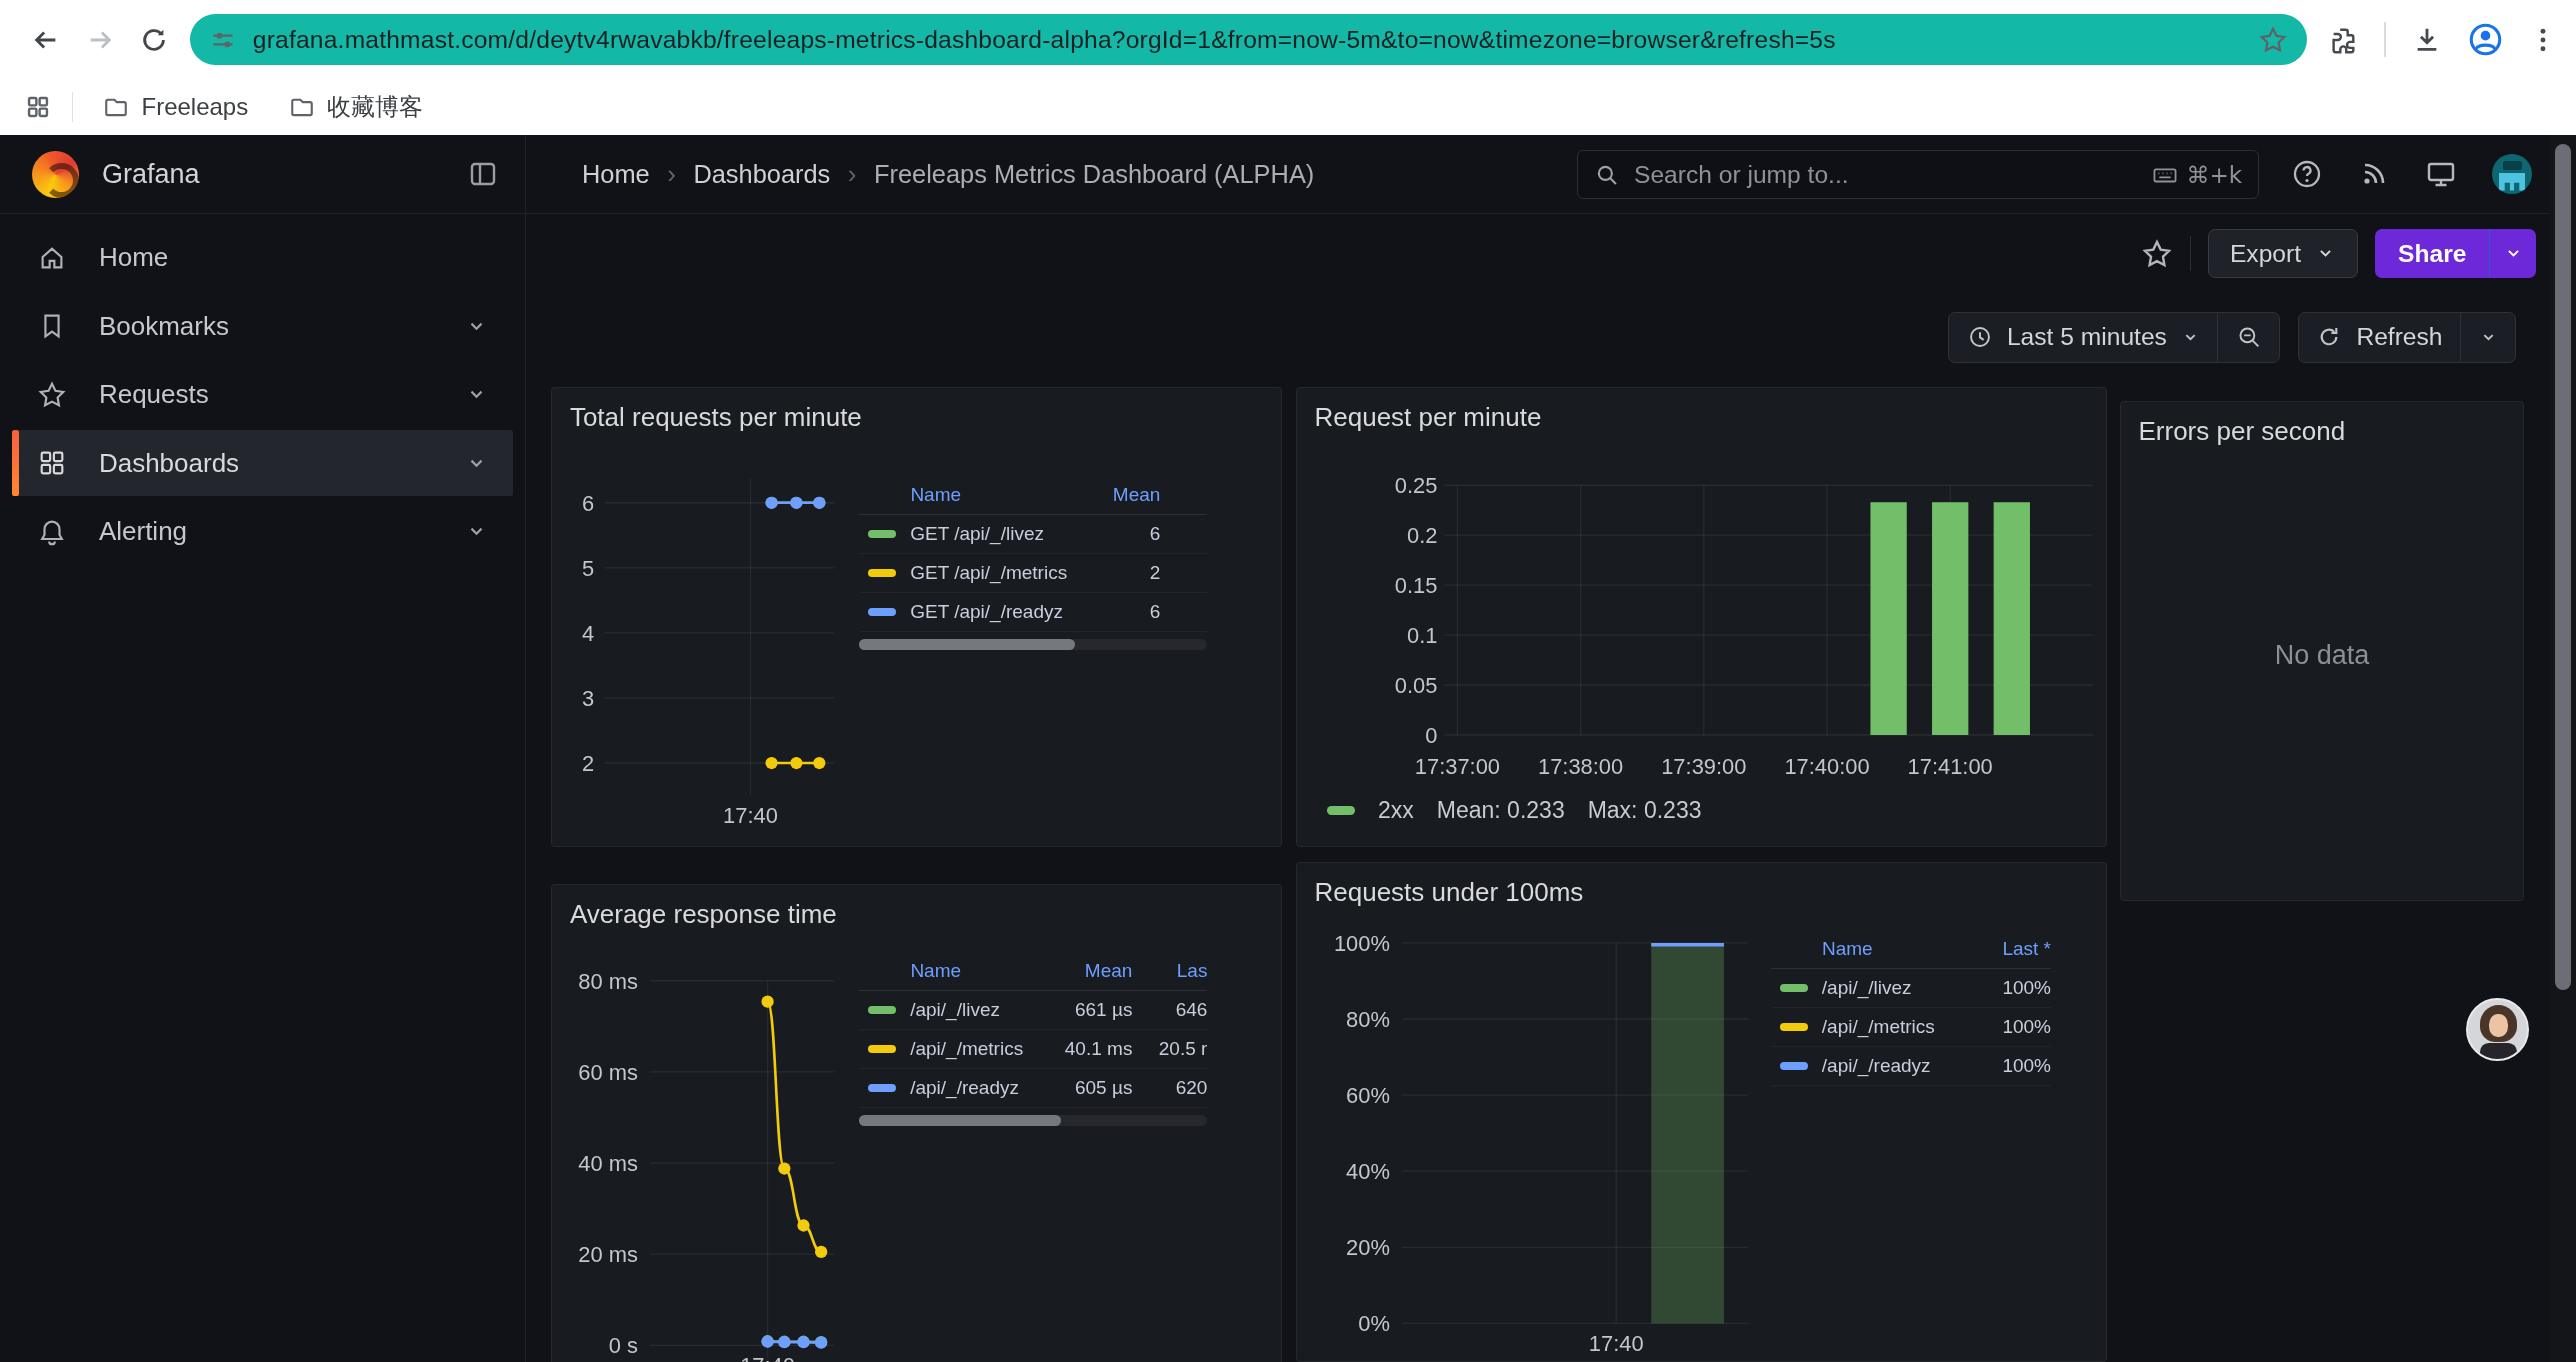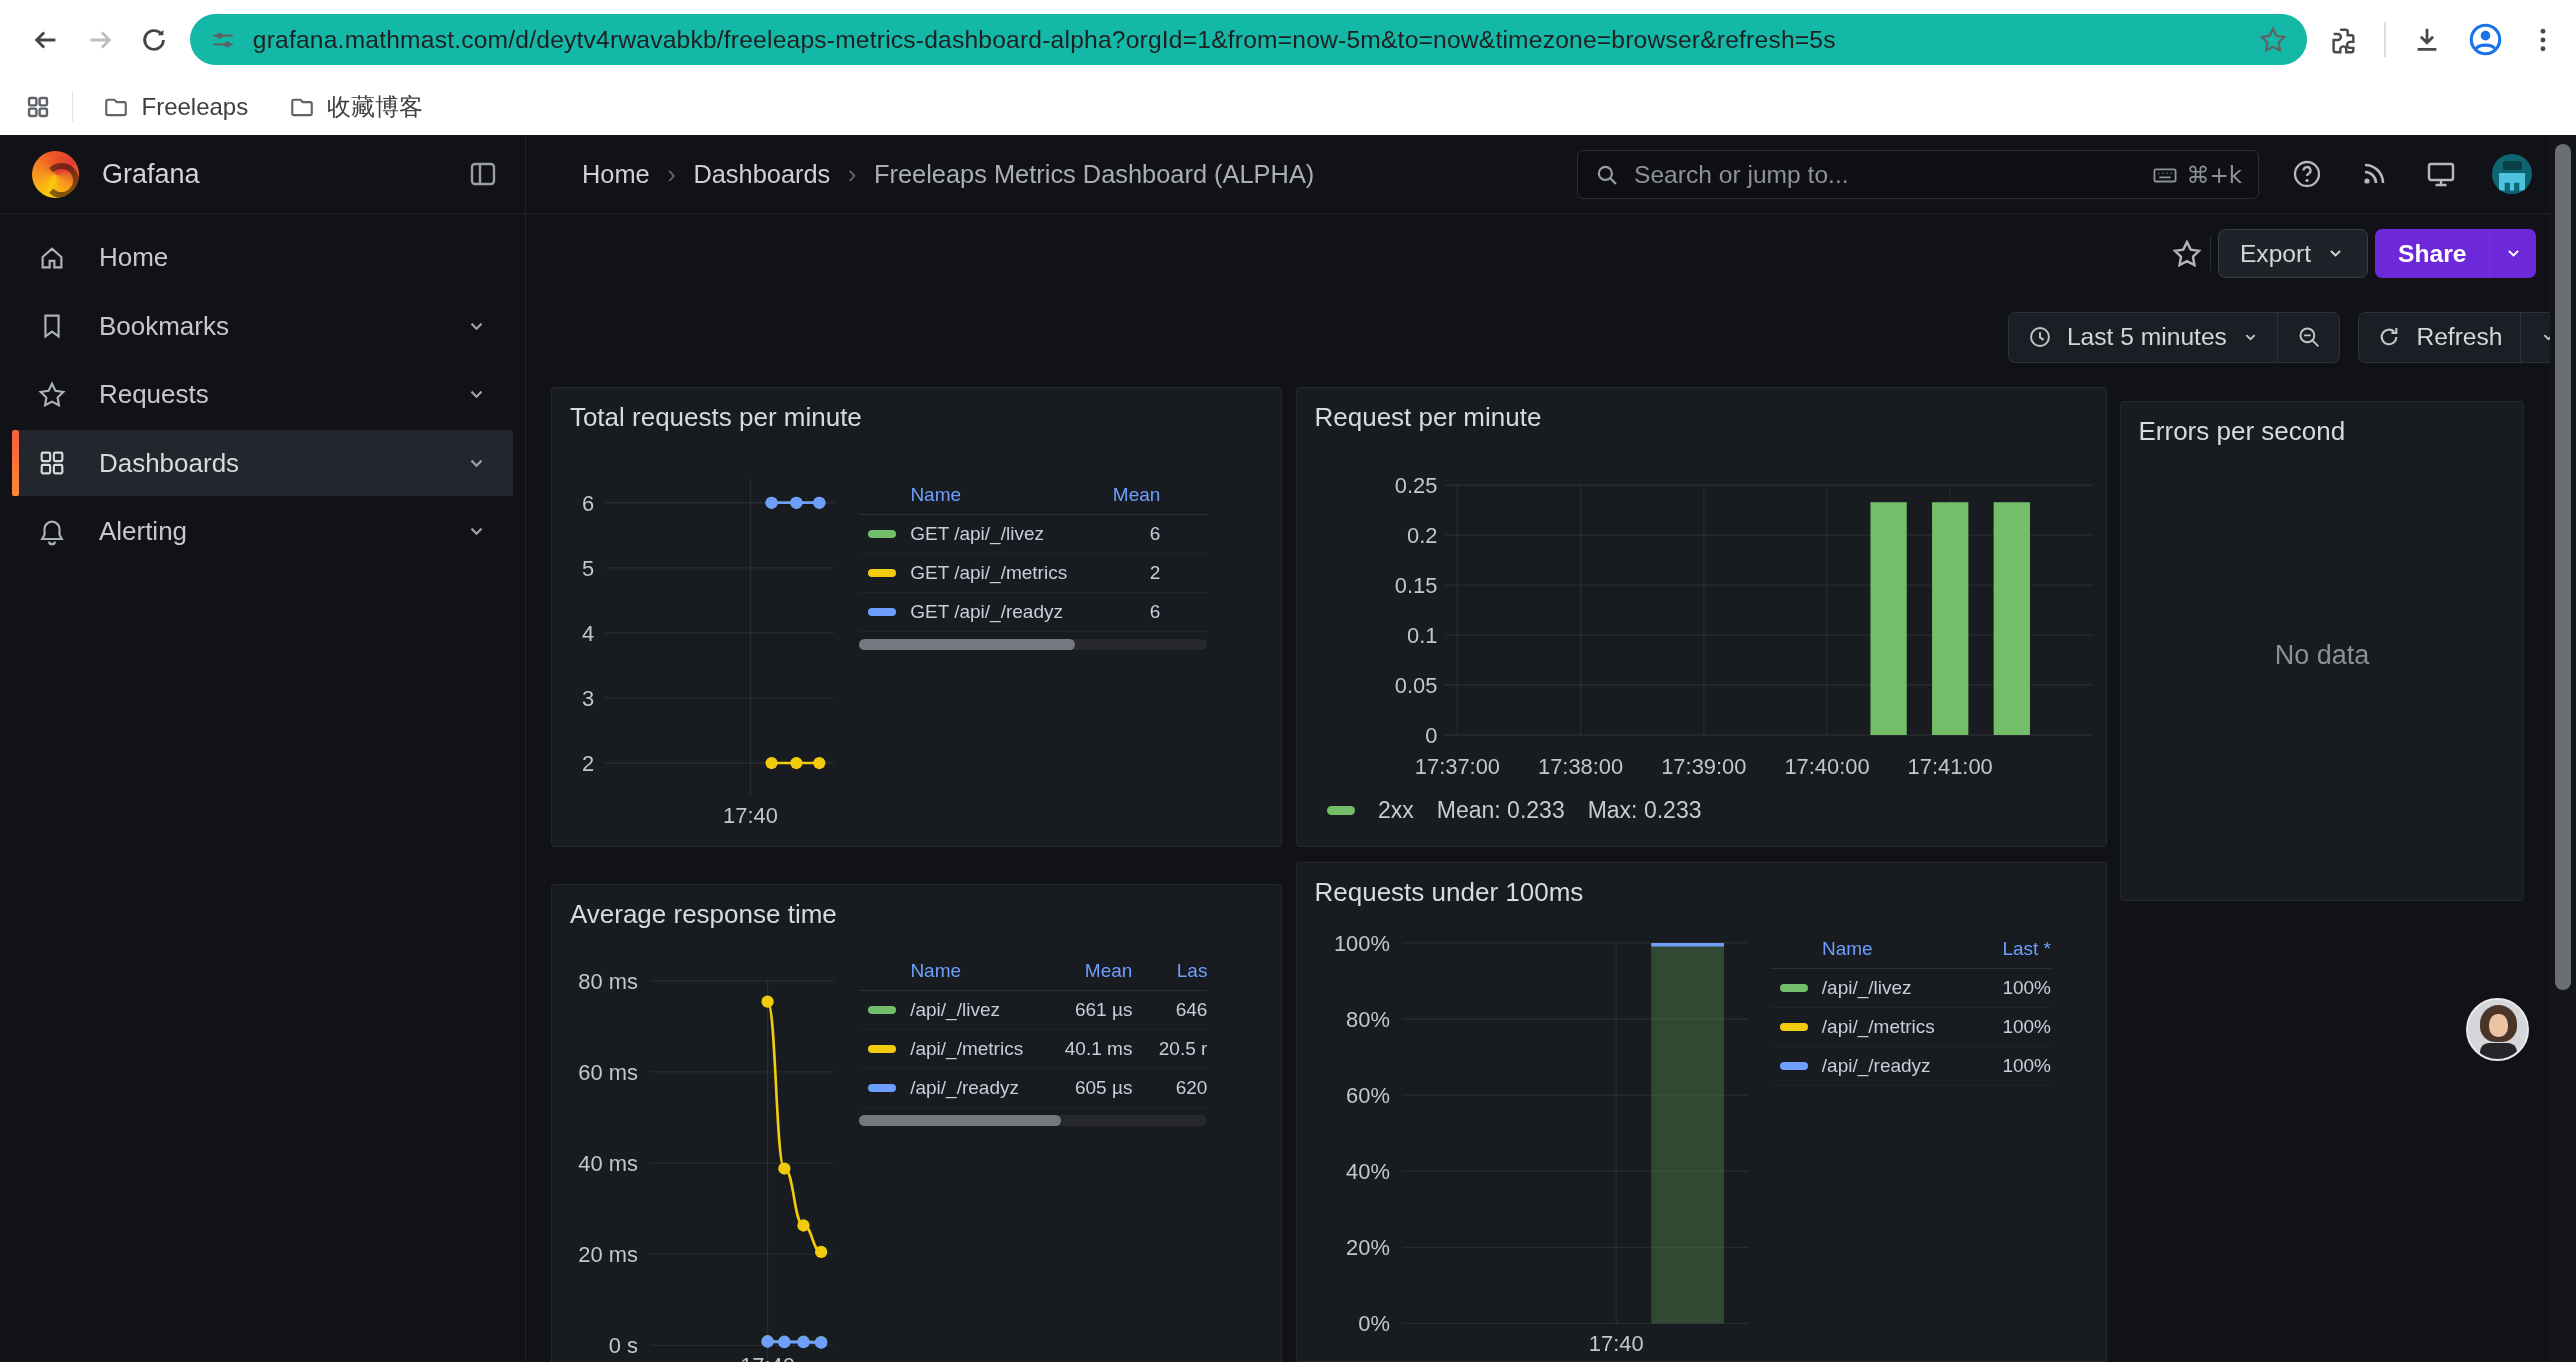--- a/index.html
+++ b/index.html
@@ -53,29 +53,29 @@
   .side-item { height:66px; margin:0 12.3px 2.6px 12.3px; display:flex; align-items:center; border-radius:2.6px;
                position:relative; padding-left:24.6px; cursor:default; }
   .side-item .lbl { margin-left:32px; font-size:26px; color:#c6c8cd; }
   .side-item .chev { margin-left:auto; margin-right:24.6px; }
   .side-item.active { background:#24262d; }
   .side-item.active .lbl { color:#d9dade; }
   .side-item.active::before { content:""; position:absolute; left:0; top:0; bottom:0; width:7px; border-radius:2.6px;
                               background:linear-gradient(180deg,#f55f3e,#ff8833); }
 
   .content { flex:1; display:flex; flex-direction:column; min-width:0; }
-  .actions { height:79px; display:flex; align-items:center; justify-content:flex-end; padding-right:40px; gap:7px; }
+  .actions { height:79px; display:flex; align-items:center; justify-content:flex-end; padding-right:40px; gap:17px; }
   .adiv { width:0.9px; height:35px; background:#2a2d33; }
   .btn-export { display:flex; align-items:center; gap:14px; height:49px; padding:0 21px; border-radius:7px;
                 background:#1f2228; border:0.9px solid #383b42; color:#d5d6da; font-size:24.6px; }
   .btn-share { display:flex; height:49px; border-radius:7px; overflow:hidden; background:#6d28d9; color:#fff; font-size:24.6px; }
   .btn-share .main { display:flex; align-items:center; padding:0 23px; font-weight:bold; border-right:0.9px solid #2f5cb4; }
   .btn-share .caret { display:flex; align-items:center; padding:0 12.3px; }
 
-  .timerow { height:88px; display:flex; align-items:center; justify-content:flex-end; gap:17.5px; }
+  .timerow { height:88px; display:flex; align-items:center; justify-content:flex-end; padding-right:60px; gap:17.5px; }
   .tgroup { display:flex; align-items:center; height:51px; background:#1b1e24; border:0.9px solid #2e3138;
             border-radius:7px; color:#d5d6da; font-size:24.6px; }
   .tgroup .sect { display:flex; align-items:center; gap:14px; padding:0 17.5px; height:100%; }
   .tgroup .sect + .sect { border-left:0.9px solid #2e3138; }
 
   .dashboard { flex:1; position:relative; }
   .panel { position:absolute; background:#181b1f; border:0.9px solid #25282e; border-radius:3.5px; overflow:hidden; }
   .panel-title { position:absolute; top:14px; left:17.5px; font-size:26px; color:#d9dadd; font-weight:500; z-index:3; }
   .chart { position:absolute; left:0; top:0; z-index:1; }
   .axis { fill:#c4c6cc; font-size:25px; }

